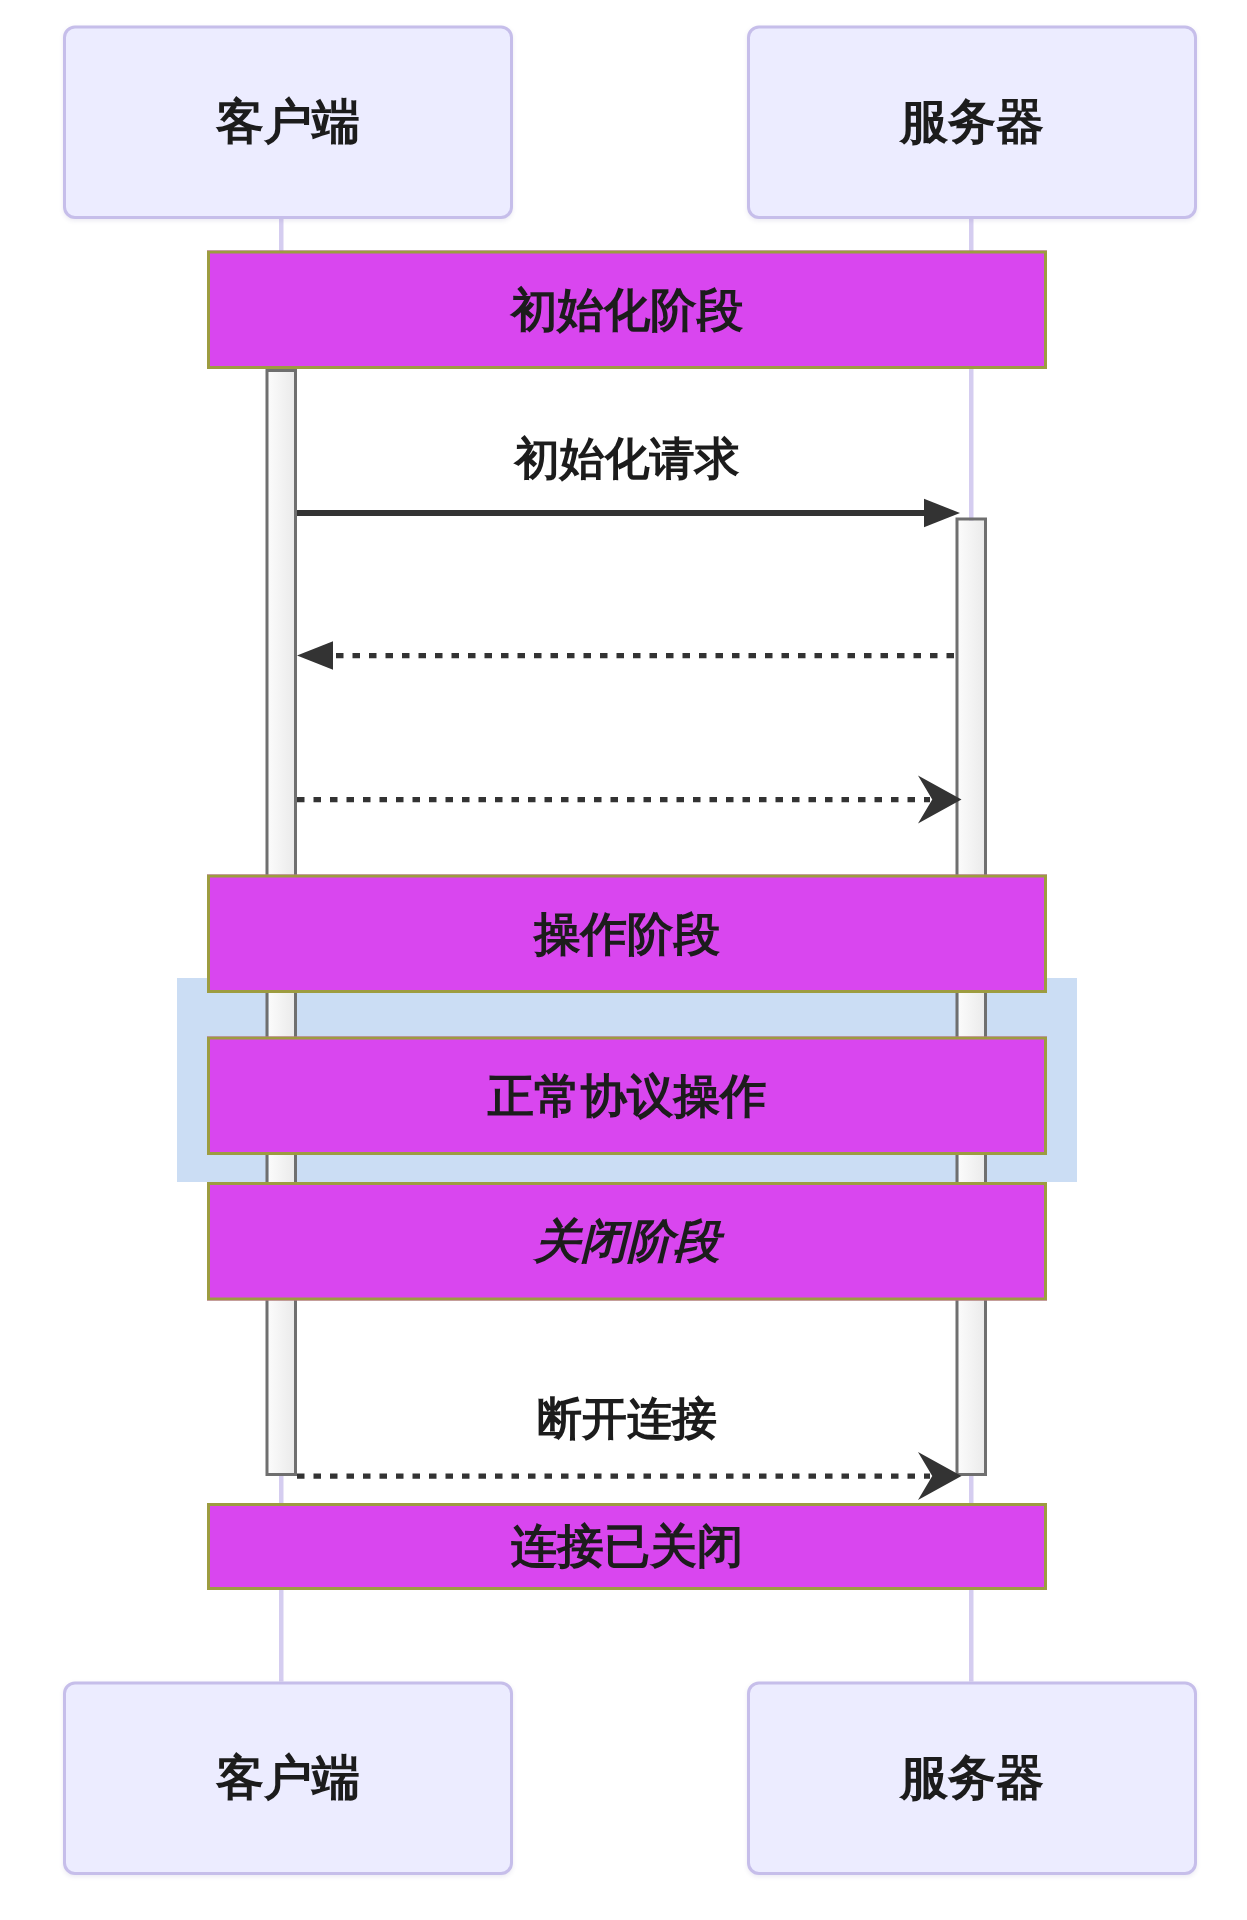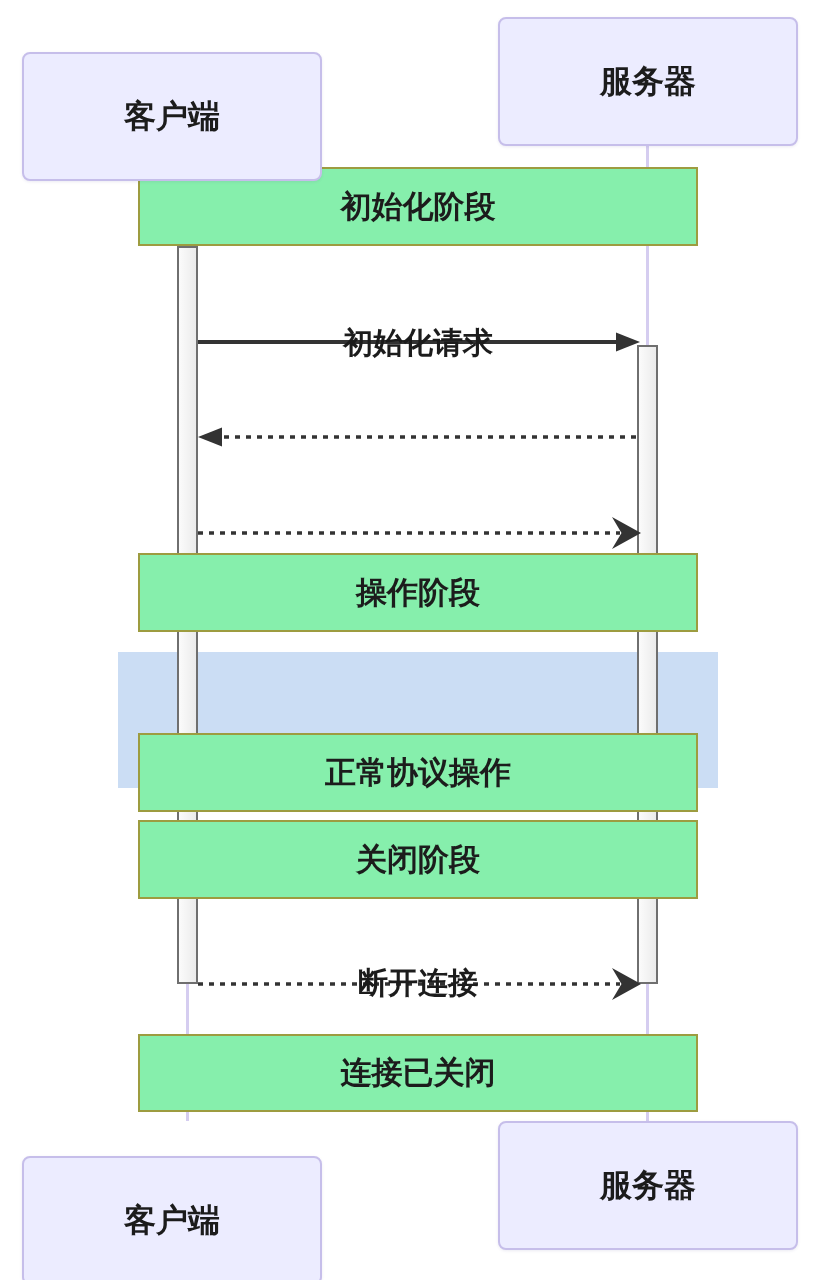--- a/index.html
+++ b/index.html
@@ -51,67 +51,66 @@
   .msg-label {
     left: 418px;
     transform: translateX(-50%);
     white-space: nowrap;
     font-size: 30px;
     font-weight: 600;
     line-height: 38px;
     color: #1c1c1c;
     z-index: 5;
     text-align: center;
-    margin-top: 36px;
   }
   .msg-label.m1 { top: 288px; }
   .msg-label.m2 { top: 383px; }
   .msg-label.m3 { top: 478px; }
   .msg-label.m4 { top: 928px; }
 
   
   .banner {
     left: 138px;
     width: 560px;
     height: 79px;
-    background: #86efac;
+    background: #d946ef;
     border: 2px solid #9d9c40;
     display: flex;
     align-items: center;
     justify-content: center;
     font-size: 31px;
     font-weight: 600;
     color: #1c1c1c;
     z-index: 6;
   }
   .banner.b1 { top: 167px; }
-  .banner.b2 { top: 553px; }
-  .banner.b3 { top: 691px; margin-top: 42px; }
-  .banner.b4 { top: 820px; }
-  .banner.b5 { top: 1002px; height: 78px; margin-top: 32px; }
+  .banner.b2 { top: 583px; }
+  .banner.b3 { top: 691px; }
+  .banner.b4 { top: 788px; font-style: italic; }
+  .banner.b5 { top: 1002px; height: 58px; }
 
   
   .actor {
     width: 300px;
     height: 129px;
     background: #ececff;
     border: 2px solid #c6beea;
     border-radius: 8px;
     display: flex;
     align-items: center;
     justify-content: center;
     font-size: 32px;
     font-weight: 600;
     color: #1c1c1c;
     z-index: 7;
     box-shadow: 0 1px 3px rgba(100, 90, 160, 0.12);
   }
   .actor.top { top: 17px; }
   .actor.bottom { top: 1121px; }
-  .actor.client-x { left: 22px; margin-top: 35px; }
+  .actor.client-x { left: 42px; }
   .actor.server-x { left: 498px; }
 </style>
 </head>
 <body>
 
 <div class="canvas">
 
   <div class="abs lifeline client"></div>
   <div class="abs lifeline server"></div>
 

